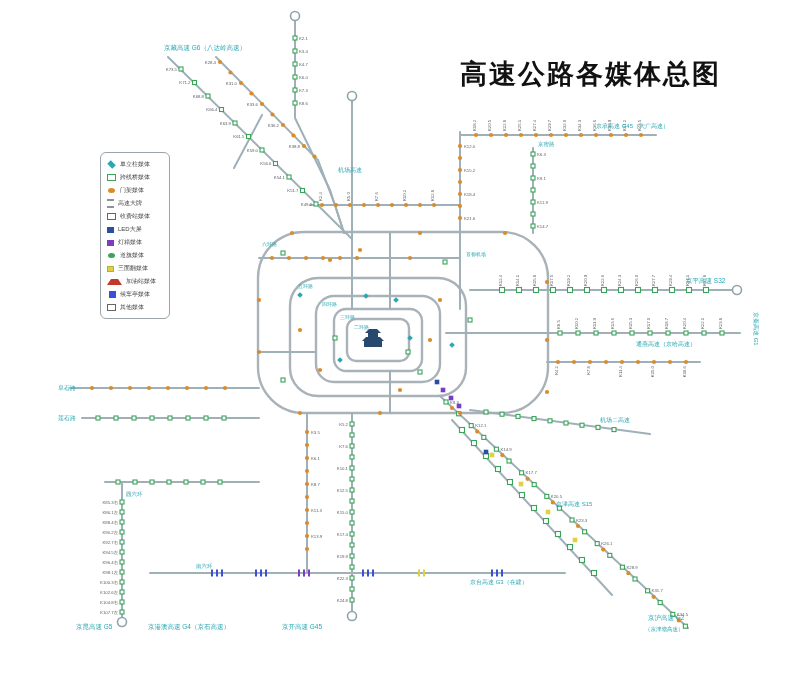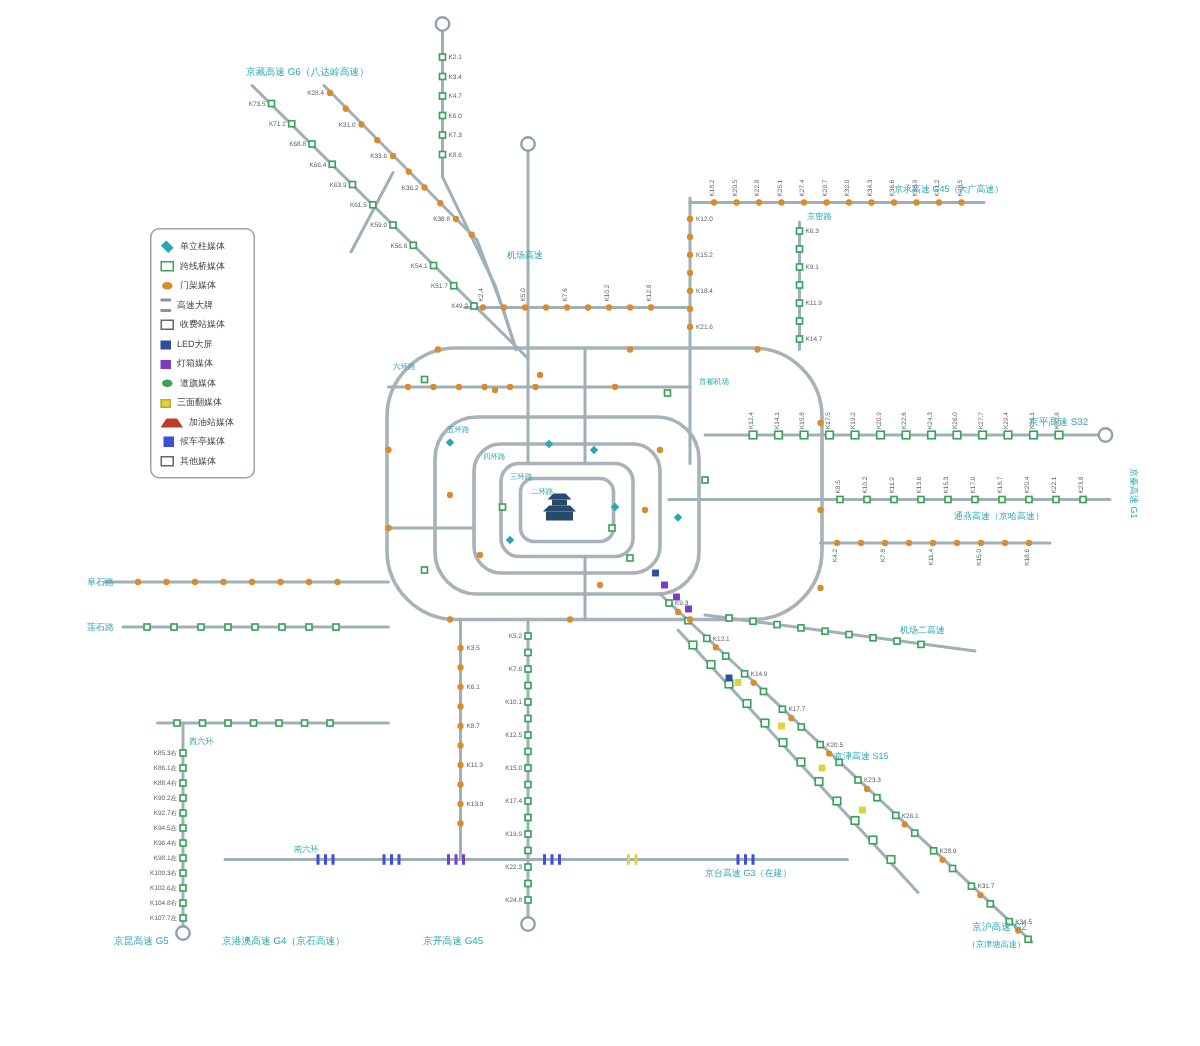--- a/index.html
+++ b/index.html
@@ -23,20 +23,21 @@
   .ic-sq-purple{width:6px;height:6px;background:#7a3cc0;}
   .ic-sq-yellow{width:6px;height:6px;background:#ded23e;border:1px solid #b9ae2a;box-sizing:border-box;}
   .ic-tri{width:0;height:0;border-left:4px solid transparent;border-right:4px solid transparent;
           border-bottom:6px solid #c0392b;background:none;}
   .ic-bar{width:3px;height:7px;background:#3b4fd8;margin-left:2px;}
 </style>
 </head>
 <body>
 
 <div class="page">
+  <div class="title">高速公路各媒体总图</div>
   <div class="legend">
       <div class="legend-row">
         <span class="ic ic-diamond"></span>
         <span class="lbl">单立柱媒体</span>
       </div>
       <div class="legend-row">
         <span class="ic ic-sq-open"></span>
         <span class="lbl">跨线桥媒体</span>
       </div>
       <div class="legend-row">

